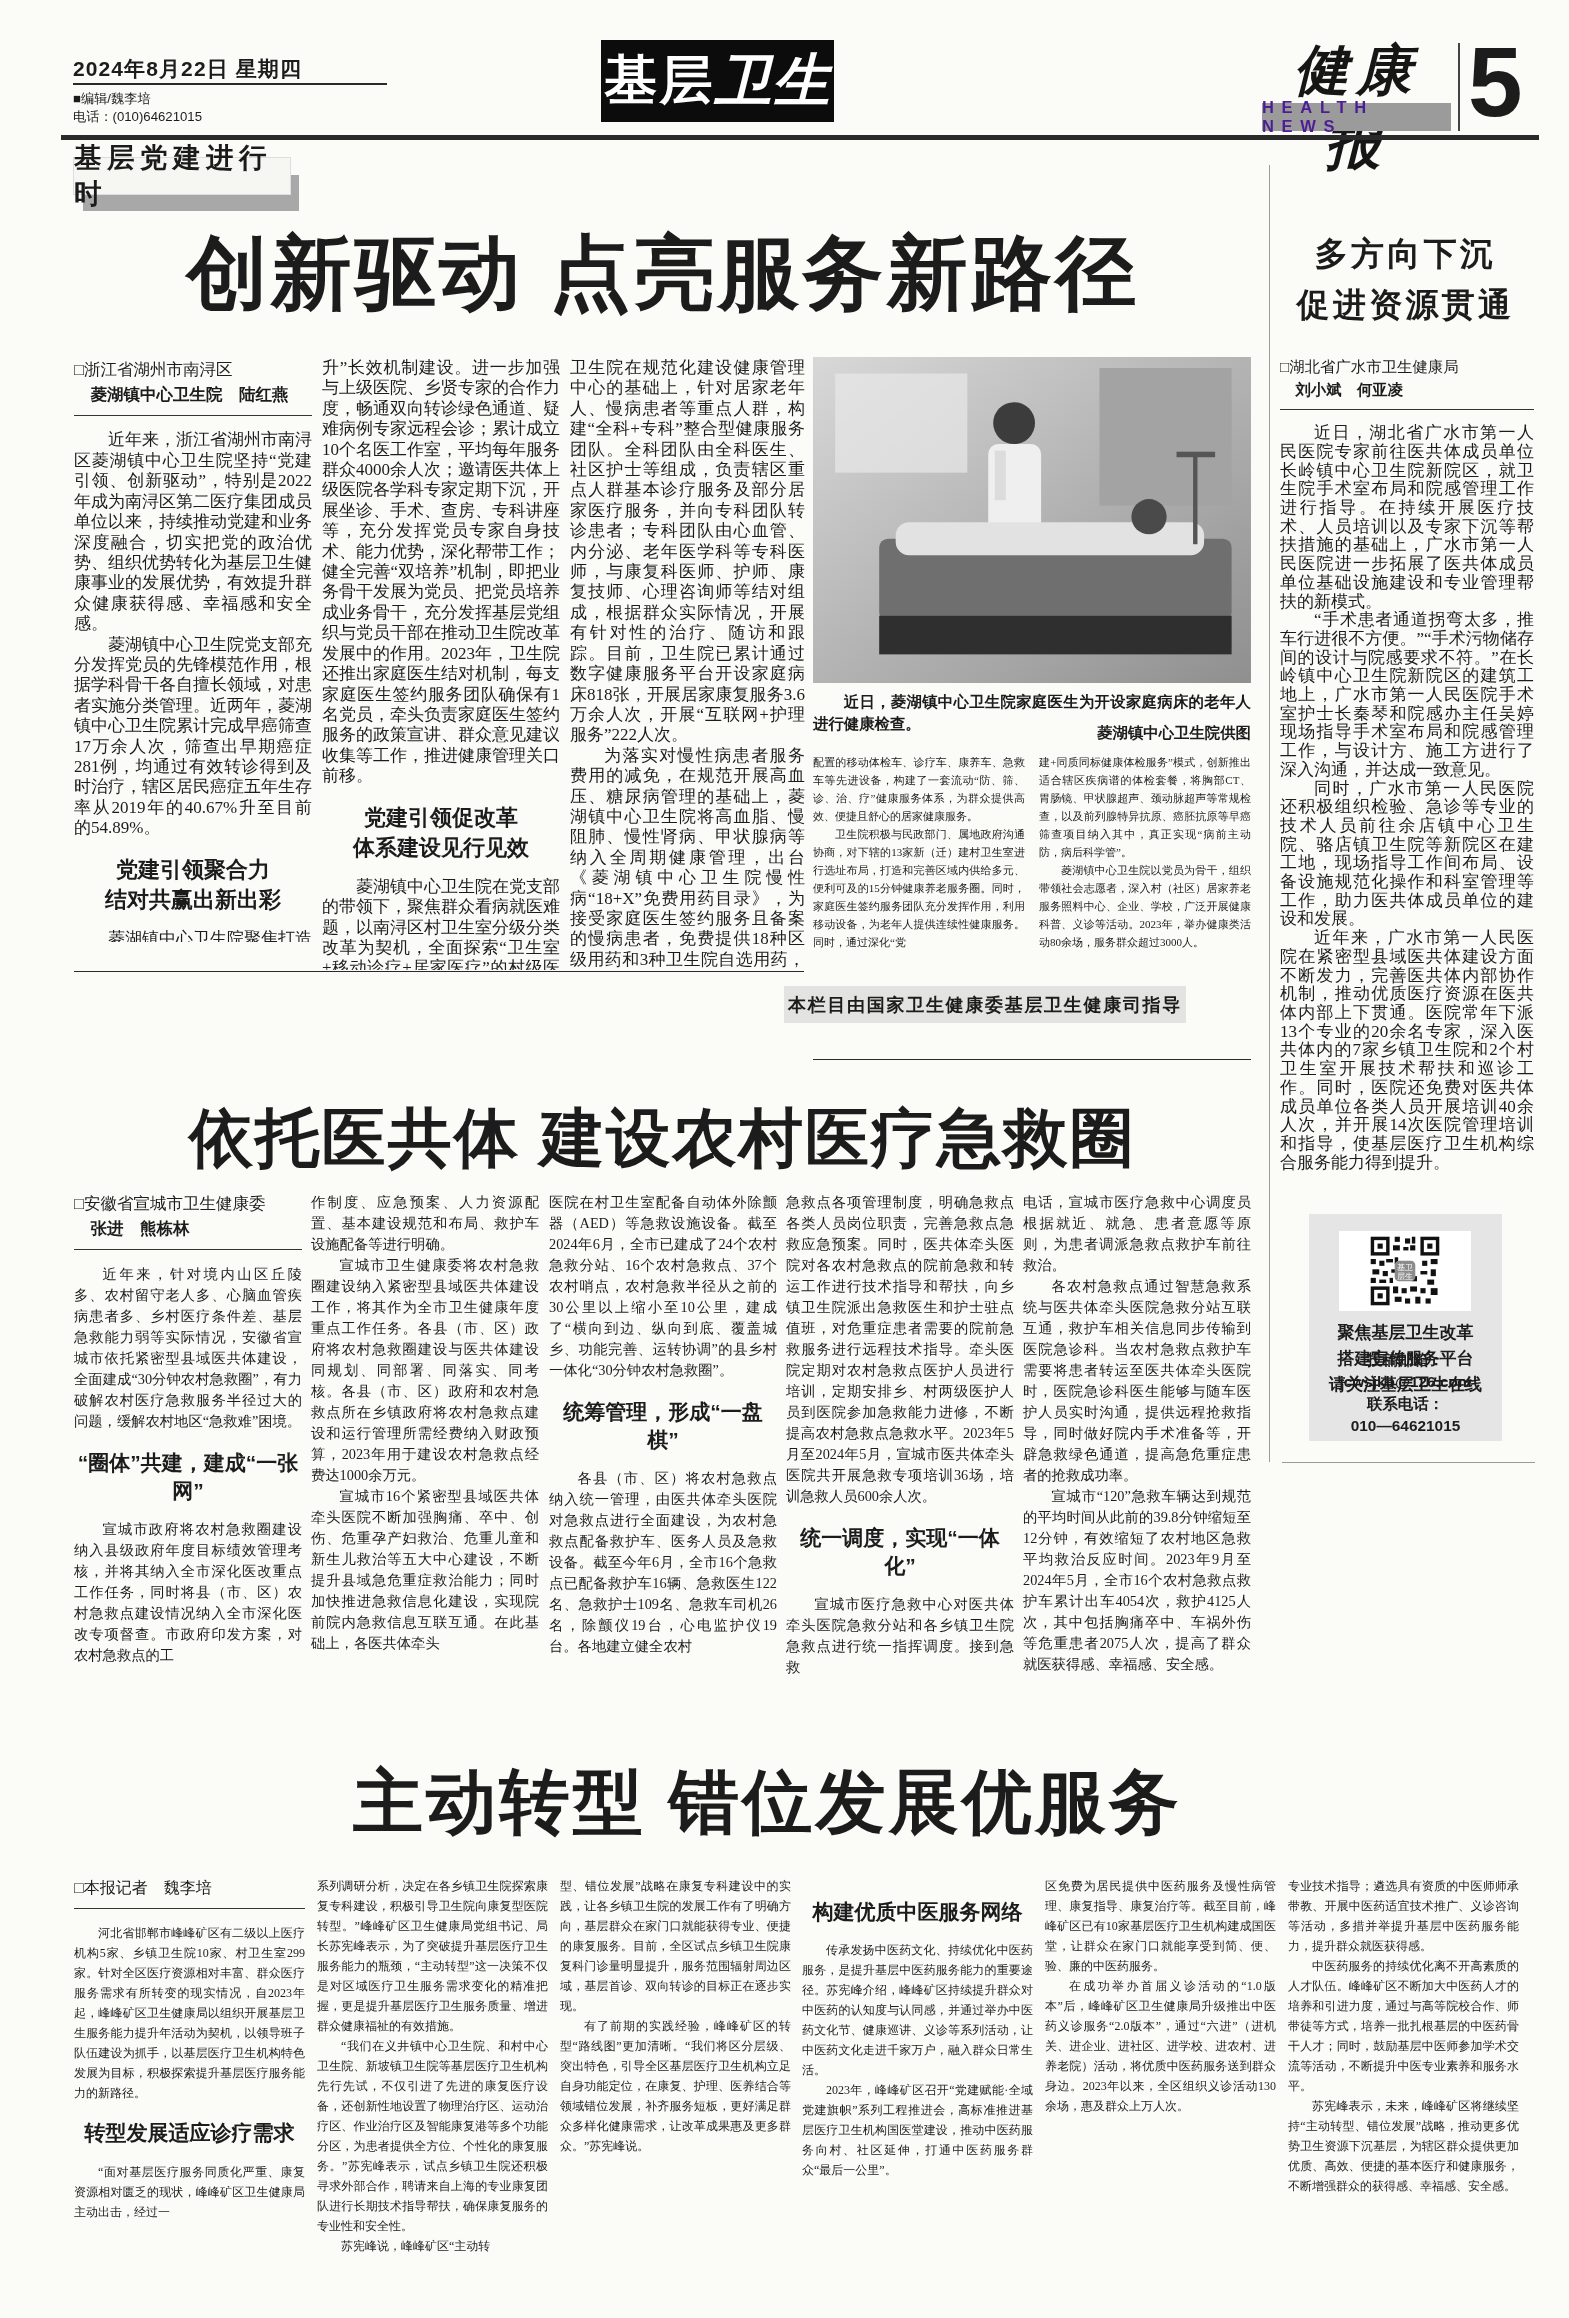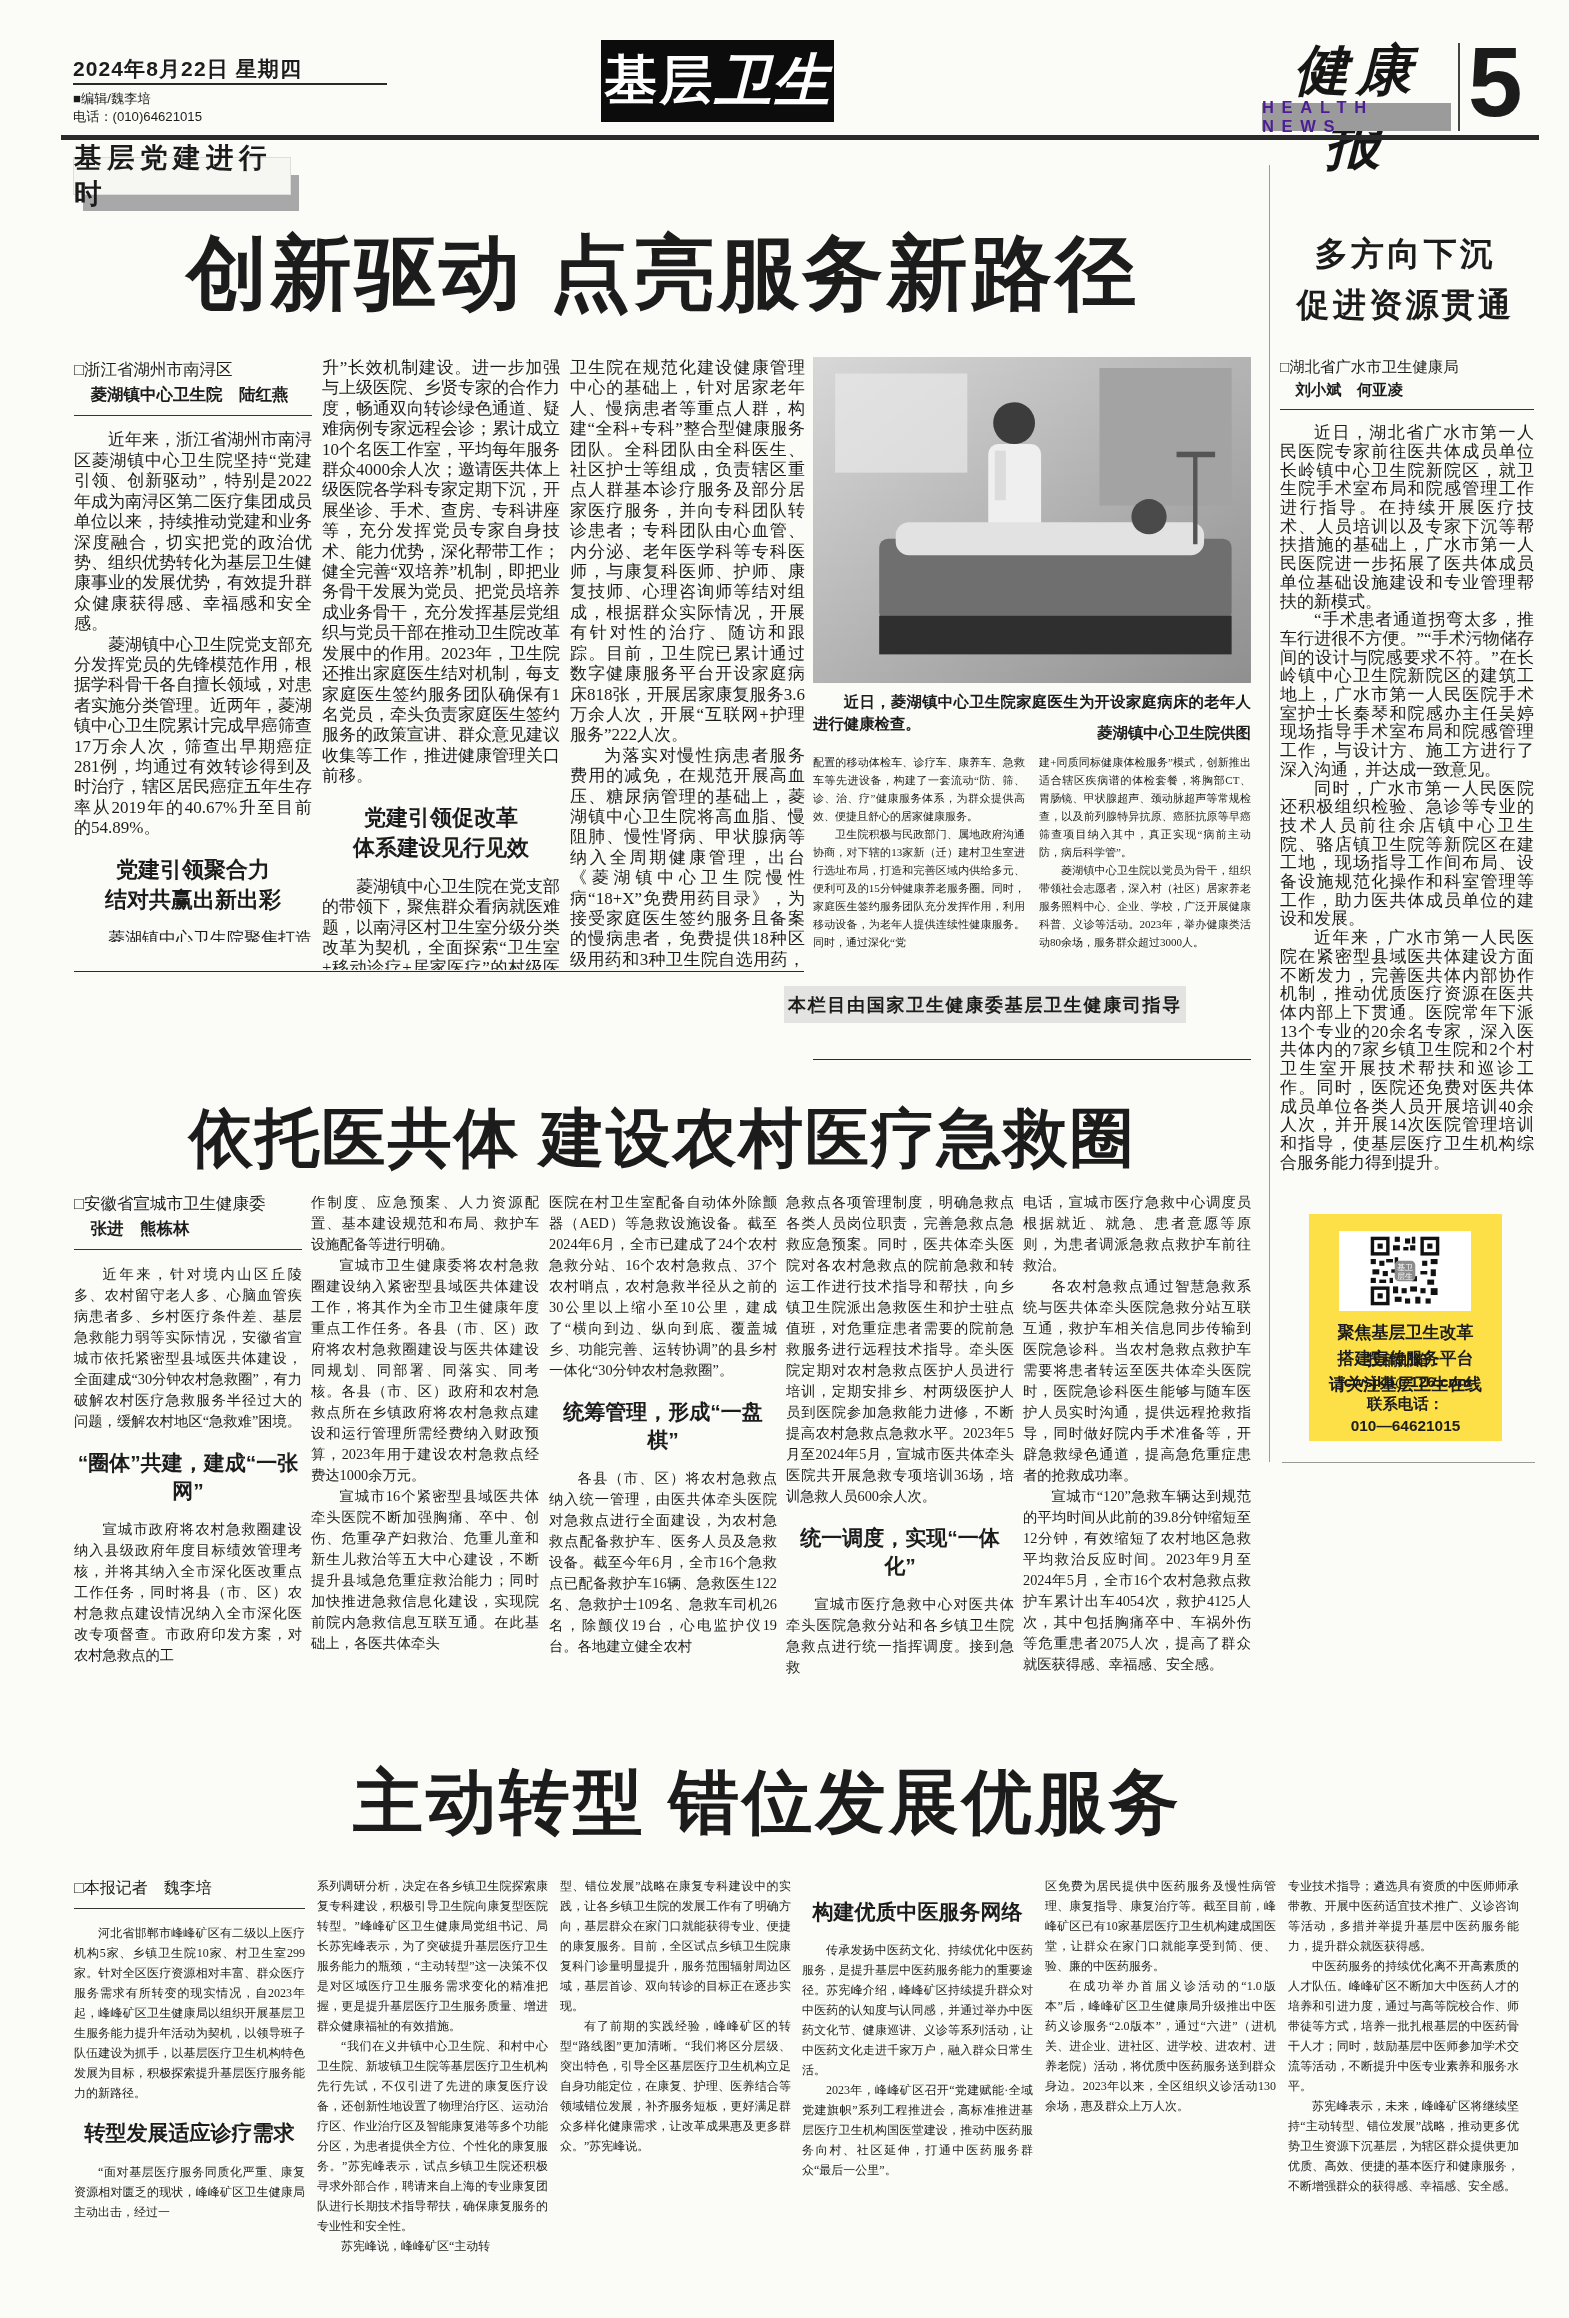--- a/index.html
+++ b/index.html
@@ -38,21 +38,21 @@
   .ar p{font-size:17px;line-height:18.7px;}
   .ph p{font-size:11px;line-height:18px;}
   .sub{font:bold 22px "Liberation Sans",sans-serif;text-align:center;line-height:1.35;
        margin:16.5px 0 14.3px 0;text-indent:0!important;}
   .sub2{font:bold 21px "Liberation Sans",sans-serif;}
   .cap{font:bold 15.4px "Liberation Serif",serif;line-height:22px;text-align:justify;text-indent:2em;margin:0;}
   .credit{position:absolute;right:0;bottom:0;font:bold 15.4px "Liberation Serif",serif;}
   .notebox{background:#e3e3e1;display:flex;align-items:center;justify-content:center;
            font:bold 18px "Liberation Sans",sans-serif;letter-spacing:1.7px;}
   
-  .panel{background:#fde047;}
+  .panel{background:#e5e5e5;}
   .panel .slogan{font:bold 17px "Liberation Sans",sans-serif;text-align:center;line-height:26px;margin:0;}
   .panel .contact{font:bold 15.4px "Liberation Sans",sans-serif;text-align:center;line-height:22px;margin:0;}
   .qrwrap{background:#fff;display:flex;align-items:center;justify-content:center;}
 </style>
 </head>
 <body>
 
 <div id="page">
 
   <div class="abs date" style="left:73px;top:55px;">2024年8月22日 星期四</div>

